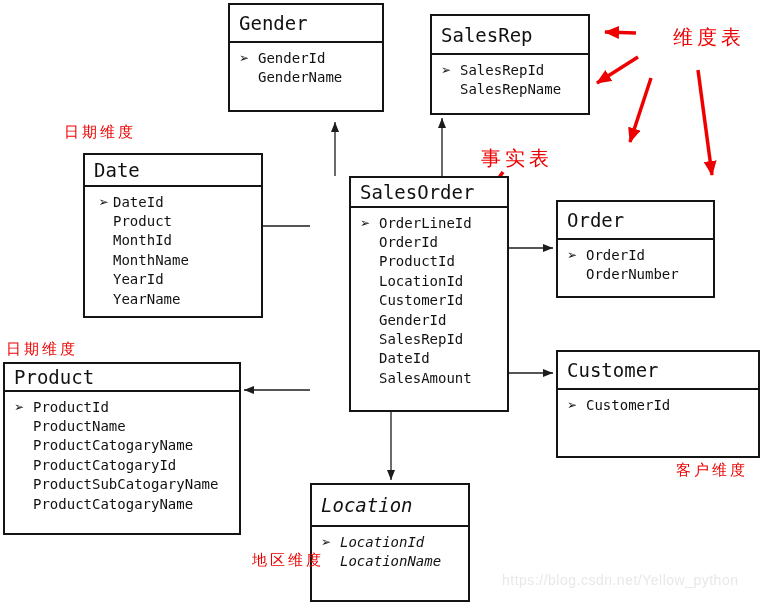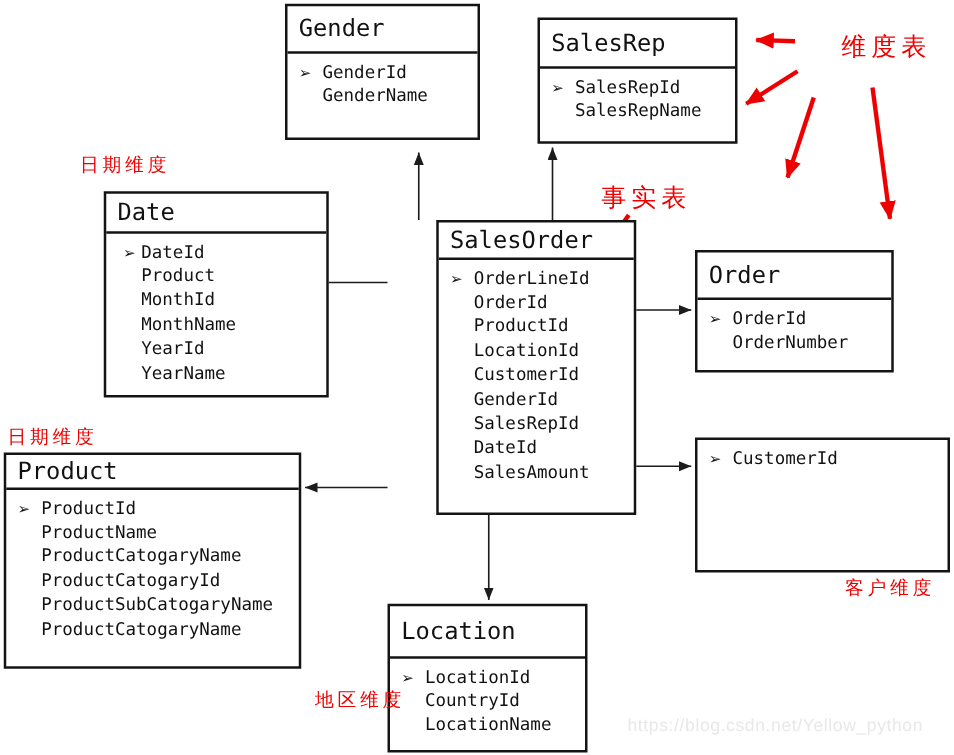--- a/index.html
+++ b/index.html
@@ -54,21 +54,21 @@
   .pos-date      {left:83px; top:153px;width:180px;height:165px;text-align:center;}
   .pos-date .entity-title{height:32px;}
   .pos-salesorder{left:310px;top:176px;width:160px;height:236px;margin-left:39px;}
   .pos-salesorder .entity-title{height:30px;}
   .pos-order     {left:556px;top:200px;width:159px;height:98px;}
   .pos-order .entity-title{height:38px;}
   .pos-product   {left:3px;  top:362px;width:238px;height:173px;}
   .pos-product .entity-title{height:28px;}
   .pos-customer  {left:556px;top:350px;width:204px;height:108px;}
   .pos-customer .entity-title{height:38px;}
-  .pos-location  {left:310px;top:483px;width:160px;height:119px;}
+  .pos-location  {left:310px;top:483px;width:160px;height:119px;font-style:italic;}
   .pos-location .entity-title{height:42px;}
 
   
   #wires{position:absolute;left:0;top:0;}
   .rel-line{stroke:#1c1c1c;stroke-width:1.3;}
   .red-line{stroke:#ee0000;stroke-width:3.5;}
 
   
   .annot{
     position:absolute;
@@ -286,43 +286,40 @@
       </div>
 
       <div class="field-row">
         <span class="key-glyph"></span>
         <span class="field-name">ProductCatogaryName</span>
       </div>
     </div>
 </div>
 
 <div class="entity pos-customer">
+  <div class="entity-title">Customer</div>
   <div class="entity-fields">
 
       <div class="field-row">
         <span class="key-glyph">➢</span>
         <span class="field-name">CustomerId</span>
       </div>
 
     </div>
 </div>
 
 <div class="entity pos-location">
   <div class="entity-title">Location</div>
   <div class="entity-fields">
 
       <div class="field-row">
         <span class="key-glyph">➢</span>
         <span class="field-name">LocationId</span>
       </div>
 
-      <div class="field-row">
-        <span class="key-glyph"></span>
-        <span class="field-name">CountryId</span>
-      </div>
 
       <div class="field-row">
         <span class="key-glyph"></span>
         <span class="field-name">LocationName</span>
       </div>
     </div>
 </div>
 
 <div class="annot annot-big annot-dim-table">维度表</div>
 <div class="annot annot-big annot-fact-table">事实表</div>

